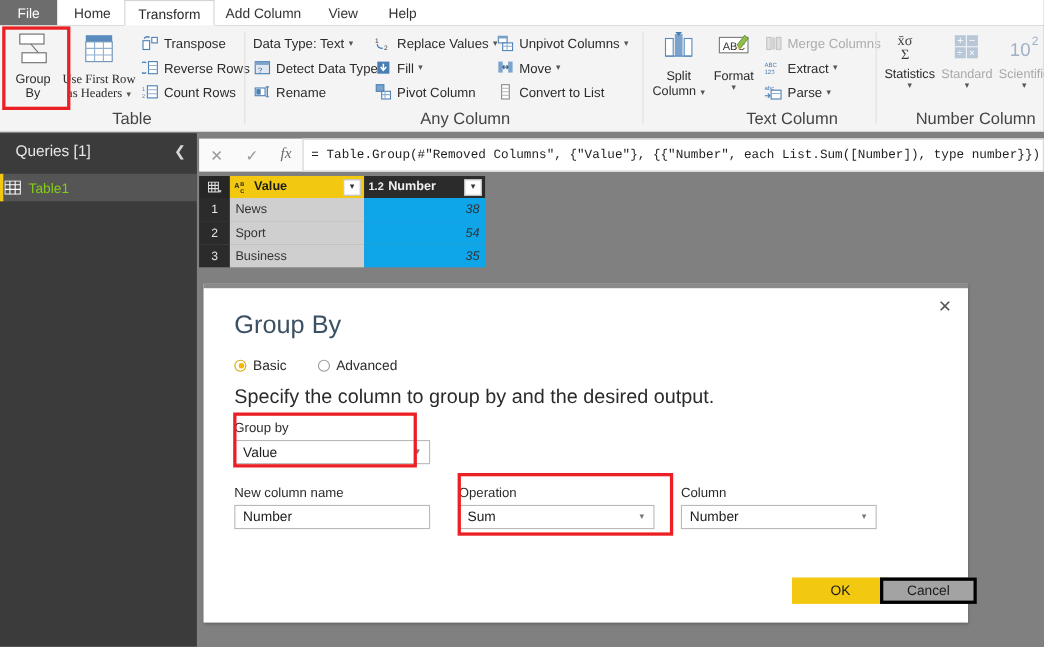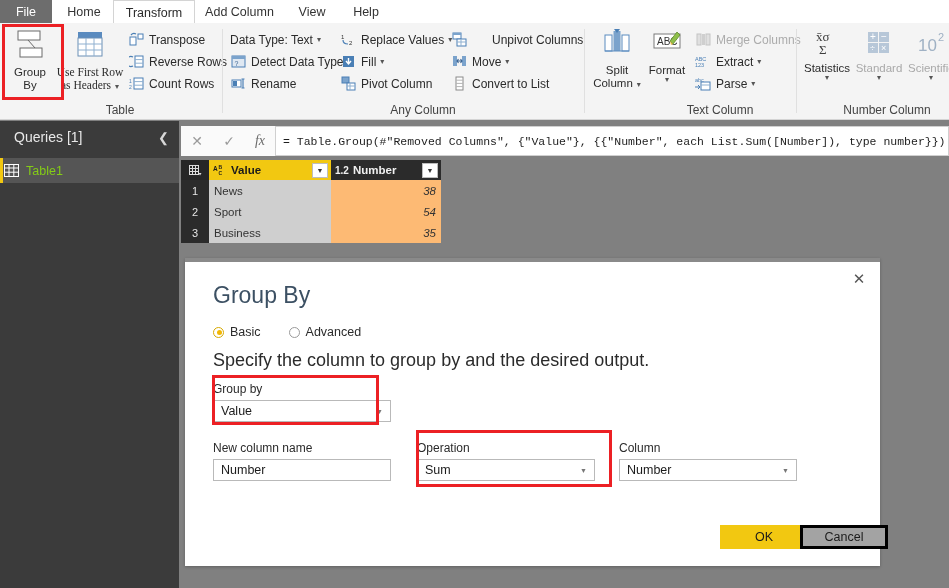--- a/index.html
+++ b/index.html
@@ -31,21 +31,21 @@
   }
 
   
   .ribbon {
     position: absolute; left: 0; top: 23px; width: 949px; height: 97px;
     background: #f4f4f4; border-bottom: 1px solid #d4d4d4;
   }
   .rgroup { position: absolute; top: 0; height: 96px; }
   .rgroup .glabel {
     position: absolute; bottom: 2px; left: 0; width: 100%;
-    text-align: center; font-size: 12px; color: #444;
+    text-align: center; font-size: 15px; color: #444;
   }
   .gsep {
     position: absolute; top: 6px; width: 1px; height: 84px; background: #e0e0e0;
   }
 
   
   .bigbtn {
     position: absolute; top: 4px; width: 54px; height: 72px;
     display: flex; flex-direction: column; align-items: center;
     font-size: 11.5px; color: #2b2b2b; line-height: 12.5px;
@@ -117,21 +117,21 @@
   .gcol .tico { font-size: 9px; margin-right: 4px; display:flex; align-items:center; }
   .ddbtn { margin-left: auto; width: 16px; height: 15px; background: #ffffff;
            border: 1px solid #bdbdbd; display:flex; align-items:center;
            justify-content:center; font-size: 7px; color:#333; margin-right: 3px; }
   .grow { position: absolute; left: 0; height: 21px; display: flex; }
   .gnum { width: 28px; background: #2b2b2b; color: #e6e6e6; font-size: 11px;
           display: flex; align-items: center; justify-content: center; }
   .gc { font-size: 11.5px; color: #333; display: flex; align-items: center;
         padding: 0 5px; }
   .gc.k { width: 122px; background: #cfcfcf; }
-  .gc.n { width: 110px; background: #fdba74; justify-content: flex-end;
+  .gc.n { width: 110px; background: #0ea5e9; justify-content: flex-end;
           font-style: italic; }
 
   
   .dlg {
     position: absolute; left: 185px; top: 258px; width: 695px; height: 308px;
     background: #ffffff; border-top: 4px solid #8a8a8a;
     box-shadow: 0 1px 3px rgba(0,0,0,.25);
   }
   .dlgclose { position: absolute; right: 10px; top: 6px; width: 22px; height: 22px;
               display: flex; align-items: center; justify-content: center;
@@ -313,21 +313,21 @@
           <svg width="15" height="15" viewBox="0 0 15 15">
             <rect x="1" y="1" width="7" height="6" fill="#7ba3cc" stroke="#4a7fb5" stroke-width="1"></rect>
             <rect x="6" y="7" width="8" height="7" fill="#fff" stroke="#4a7fb5" stroke-width="1"></rect>
             <line x1="6" y1="10" x2="14" y2="10" stroke="#8fb0d0" stroke-width="1"></line>
             <line x1="9" y1="7" x2="9" y2="14" stroke="#8fb0d0" stroke-width="1"></line>
           </svg>
         </span>
         <span>Pivot Column</span>
       </div>
 
-      <div class="smbtn" style="left:228px;top:6px;gap:20px;">
+      <div class="smbtn" style="left:228px;top:6px;">
         <span class="ico">
           <svg width="15" height="15" viewBox="0 0 15 15">
             <rect x="1" y="1" width="8" height="6" fill="#fff" stroke="#4a7fb5" stroke-width="1"></rect>
             <rect x="1" y="1" width="8" height="2" fill="#7ba3cc"></rect>
             <rect x="5" y="7" width="9" height="7" fill="#fff" stroke="#4a7fb5" stroke-width="1"></rect>
             <line x1="5" y1="10" x2="14" y2="10" stroke="#8fb0d0" stroke-width="1"></line>
             <line x1="9" y1="7" x2="9" y2="14" stroke="#8fb0d0" stroke-width="1"></line>
           </svg>
         </span>
         <span>Unpivot Columns</span>

